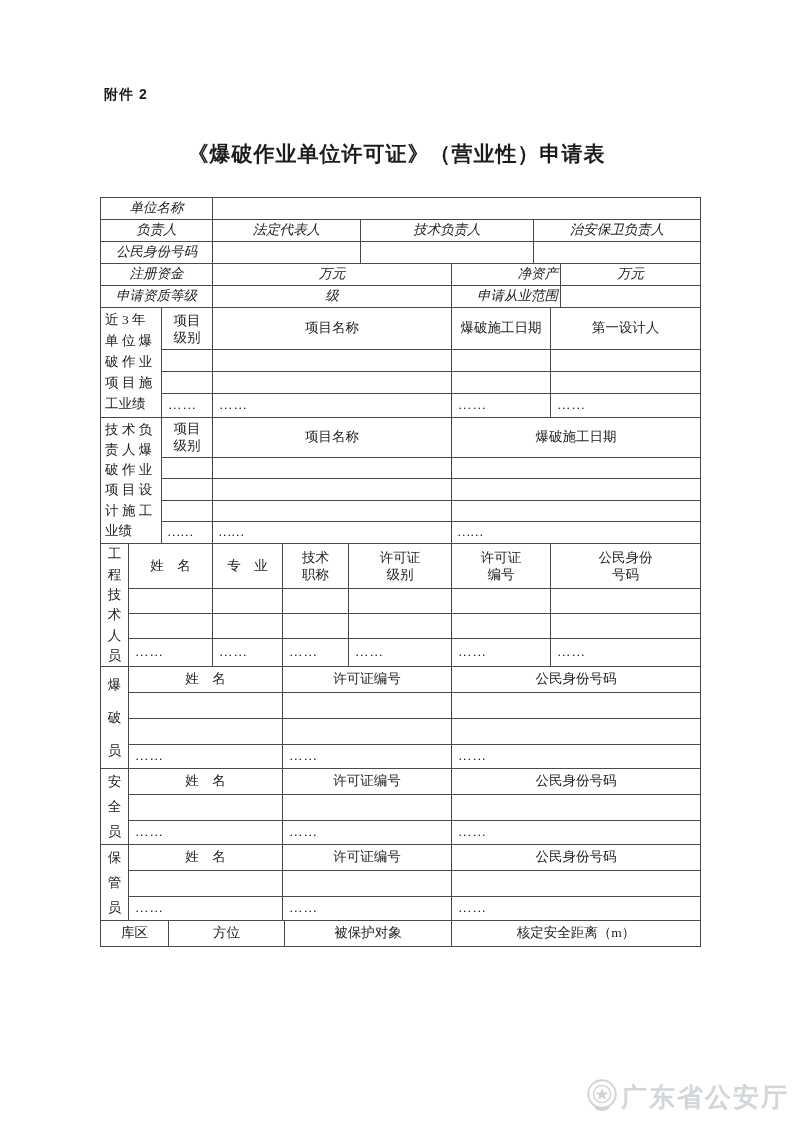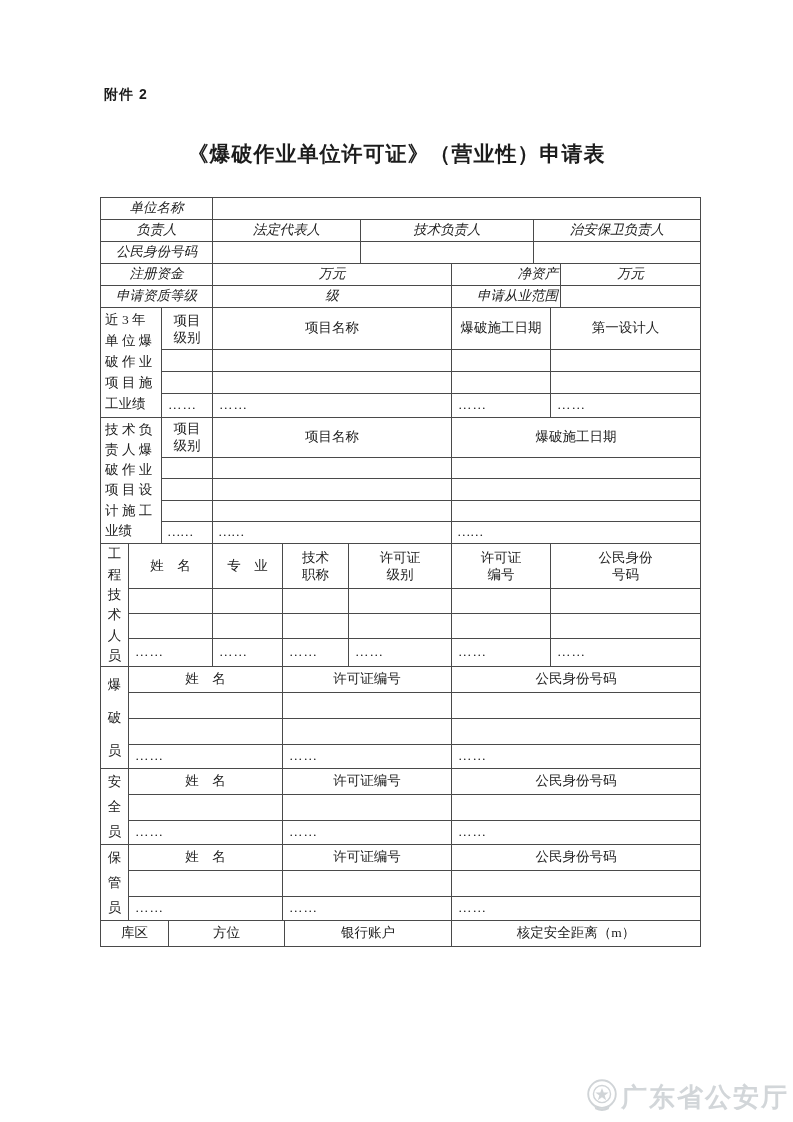--- a/index.html
+++ b/index.html
@@ -425,21 +425,21 @@
       <colgroup>
           <col style="width:68px">
           <col style="width:116px">
           <col style="width:167px">
           <col style="width:249px">
         </colgroup>
       <tbody>
           <tr class="h26">
         <td>库区</td>
         <td>方位</td>
-        <td>银行账户</td>
+        <td>被保护对象</td>
         <td>核定安全距离（m）</td>
       </tr>
     </tbody>
       </table>
 
   </div>
 
   <div class="footer-mark">
     <span>
       <svg width="38" height="38" viewBox="0 0 40 40" fill="none">

